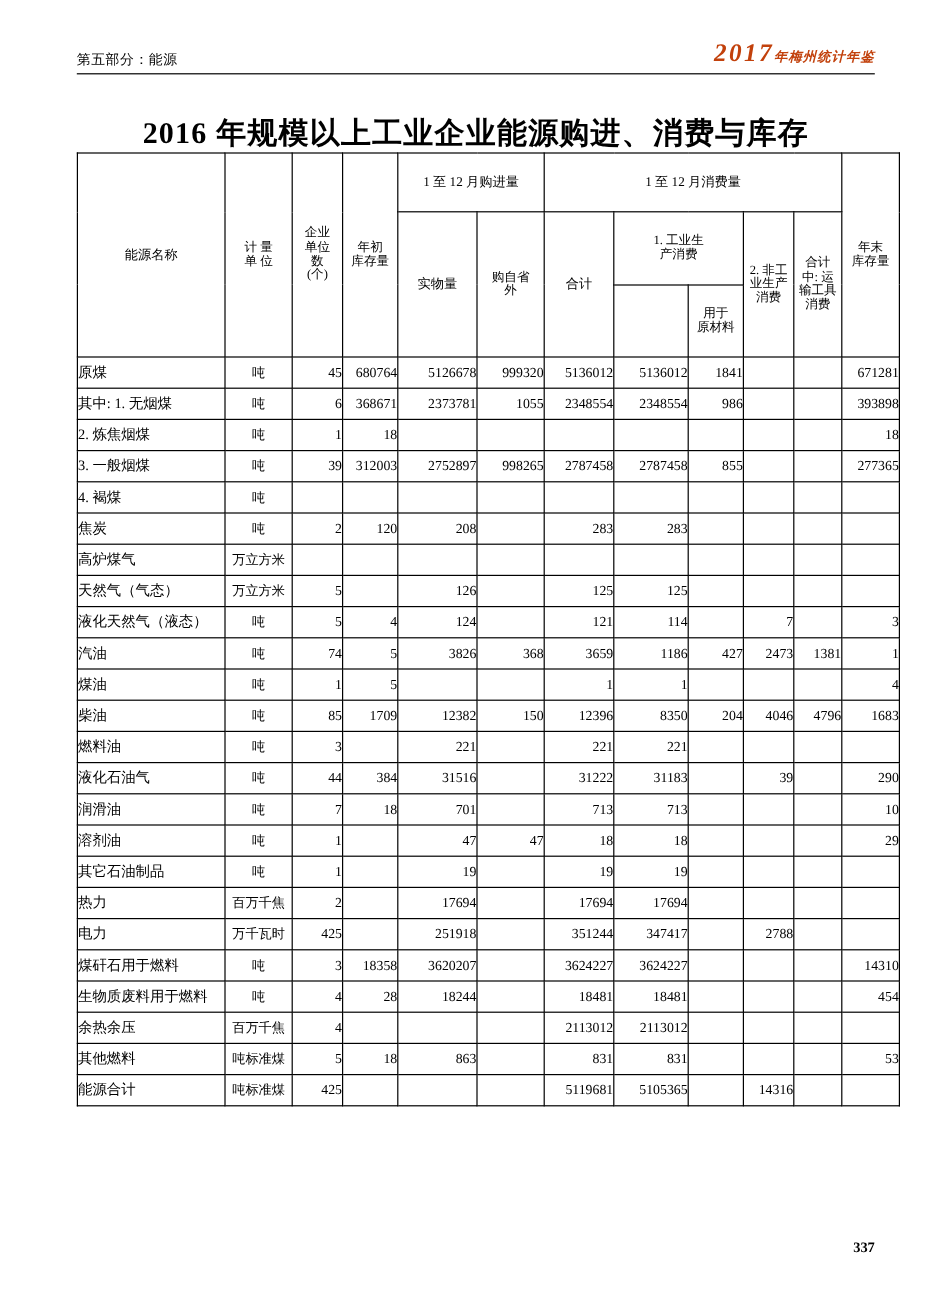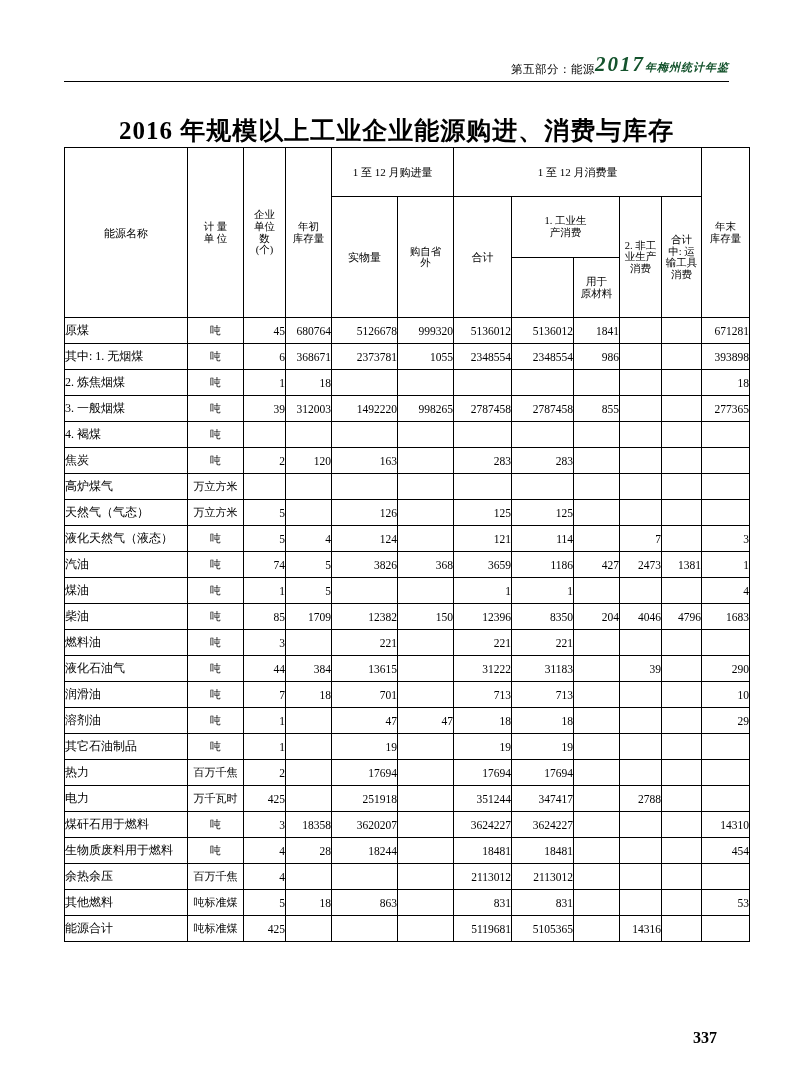--- a/index.html
+++ b/index.html
@@ -19,33 +19,33 @@
     position: relative;
     width: 793px;
     height: 1077px;
     box-sizing: border-box;
     padding: 0 64px;
   }
   
   .header {
     display: flex;
     align-items: flex-end;
-    justify-content: flex-end;
-    padding-top: 52px;
+    justify-content: space-between;
+    padding-top: 32px;
     padding-bottom: 4px;
     border-bottom: 1px solid #000;
   }
   .header-left {
     font-size: 11.5px;
     letter-spacing: 0.5px;
   }
   .header-right {
     font-style: italic;
     font-weight: bold;
-    color: #14532d;
+    color: #c2410c;
     white-space: nowrap;
   }
   .header-right .year {
     font-size: 21px;
     letter-spacing: 2px;
   }
   .header-right .sub {
     font-size: 11px;
     letter-spacing: 1px;
   }
@@ -115,23 +115,23 @@
   col.c5 { width: 56px; }
   col.c6 { width: 58px; }
   col.c7 { width: 62px; }
   col.c8 { width: 46px; }
   col.c9 { width: 42px; }
   col.c10 { width: 40px; }
   col.c11 { width: 48px; }
   
   .footer {
     position: absolute;
-    right: 76px;
+    right: 64px;
     bottom: 30px;
-    font-size: 16px;
+    font-size: 12px;
     font-weight: bold;
   }
 </style>
 </head>
 <body>
 
 <div class="page">
 
   <div class="header">
     <div class="header-left">第五部分：能源</div>
@@ -254,21 +254,21 @@
           <td class="num"></td>
           <td class="num"></td>
           <td class="num"></td>
           <td class="num">18</td>
         </tr>
         <tr>
           <td class="rowname ind2">3. 一般烟煤</td>
           <td class="unit">吨</td>
           <td class="num">39</td>
           <td class="num">312003</td>
-          <td class="num">1492220</td>
+          <td class="num">2752897</td>
           <td class="num">998265</td>
           <td class="num">2787458</td>
           <td class="num">2787458</td>
           <td class="num">855</td>
           <td class="num"></td>
           <td class="num"></td>
           <td class="num">277365</td>
         </tr>
         <tr>
           <td class="rowname ind2">4. 褐煤</td>
@@ -282,21 +282,21 @@
           <td class="num"></td>
           <td class="num"></td>
           <td class="num"></td>
           <td class="num"></td>
         </tr>
         <tr>
           <td class="rowname">焦炭</td>
           <td class="unit">吨</td>
           <td class="num">2</td>
           <td class="num">120</td>
-          <td class="num">163</td>
+          <td class="num">208</td>
           <td class="num"></td>
           <td class="num">283</td>
           <td class="num">283</td>
           <td class="num"></td>
           <td class="num"></td>
           <td class="num"></td>
           <td class="num"></td>
         </tr>
         <tr>
           <td class="rowname">高炉煤气</td>
@@ -394,21 +394,21 @@
           <td class="num"></td>
           <td class="num"></td>
           <td class="num"></td>
           <td class="num"></td>
         </tr>
         <tr>
           <td class="rowname">液化石油气</td>
           <td class="unit">吨</td>
           <td class="num">44</td>
           <td class="num">384</td>
-          <td class="num">13615</td>
+          <td class="num">31516</td>
           <td class="num"></td>
           <td class="num">31222</td>
           <td class="num">31183</td>
           <td class="num"></td>
           <td class="num">39</td>
           <td class="num"></td>
           <td class="num">290</td>
         </tr>
         <tr>
           <td class="rowname">润滑油</td>

